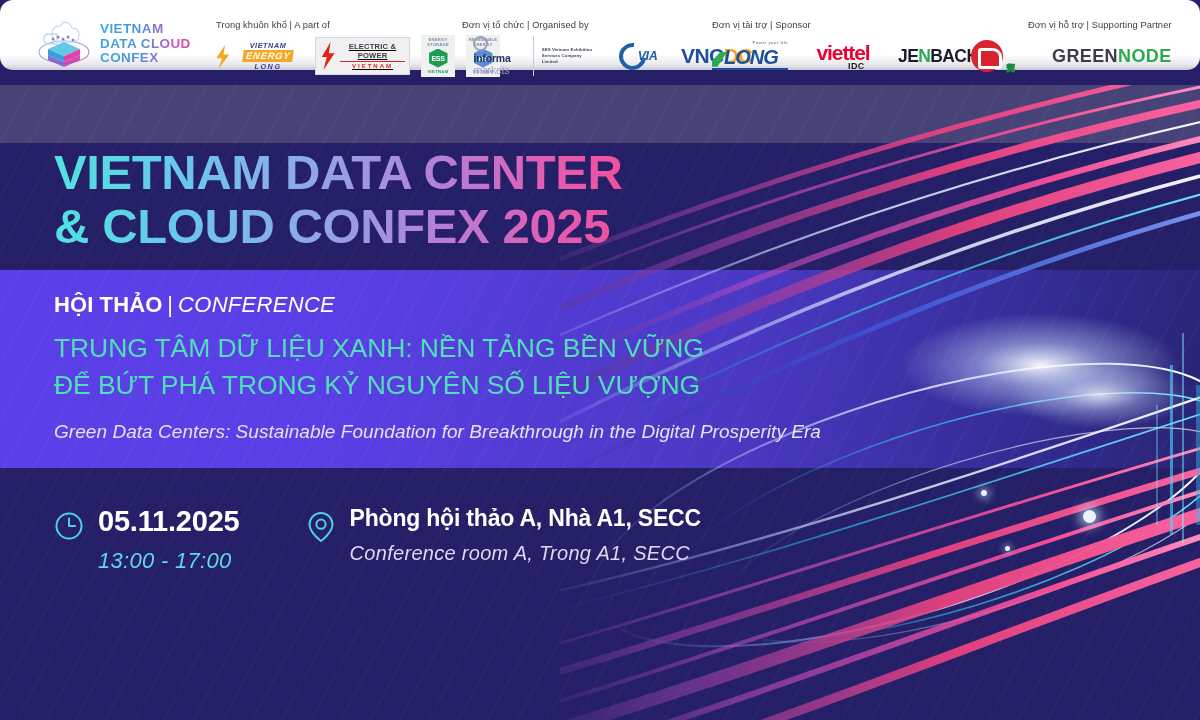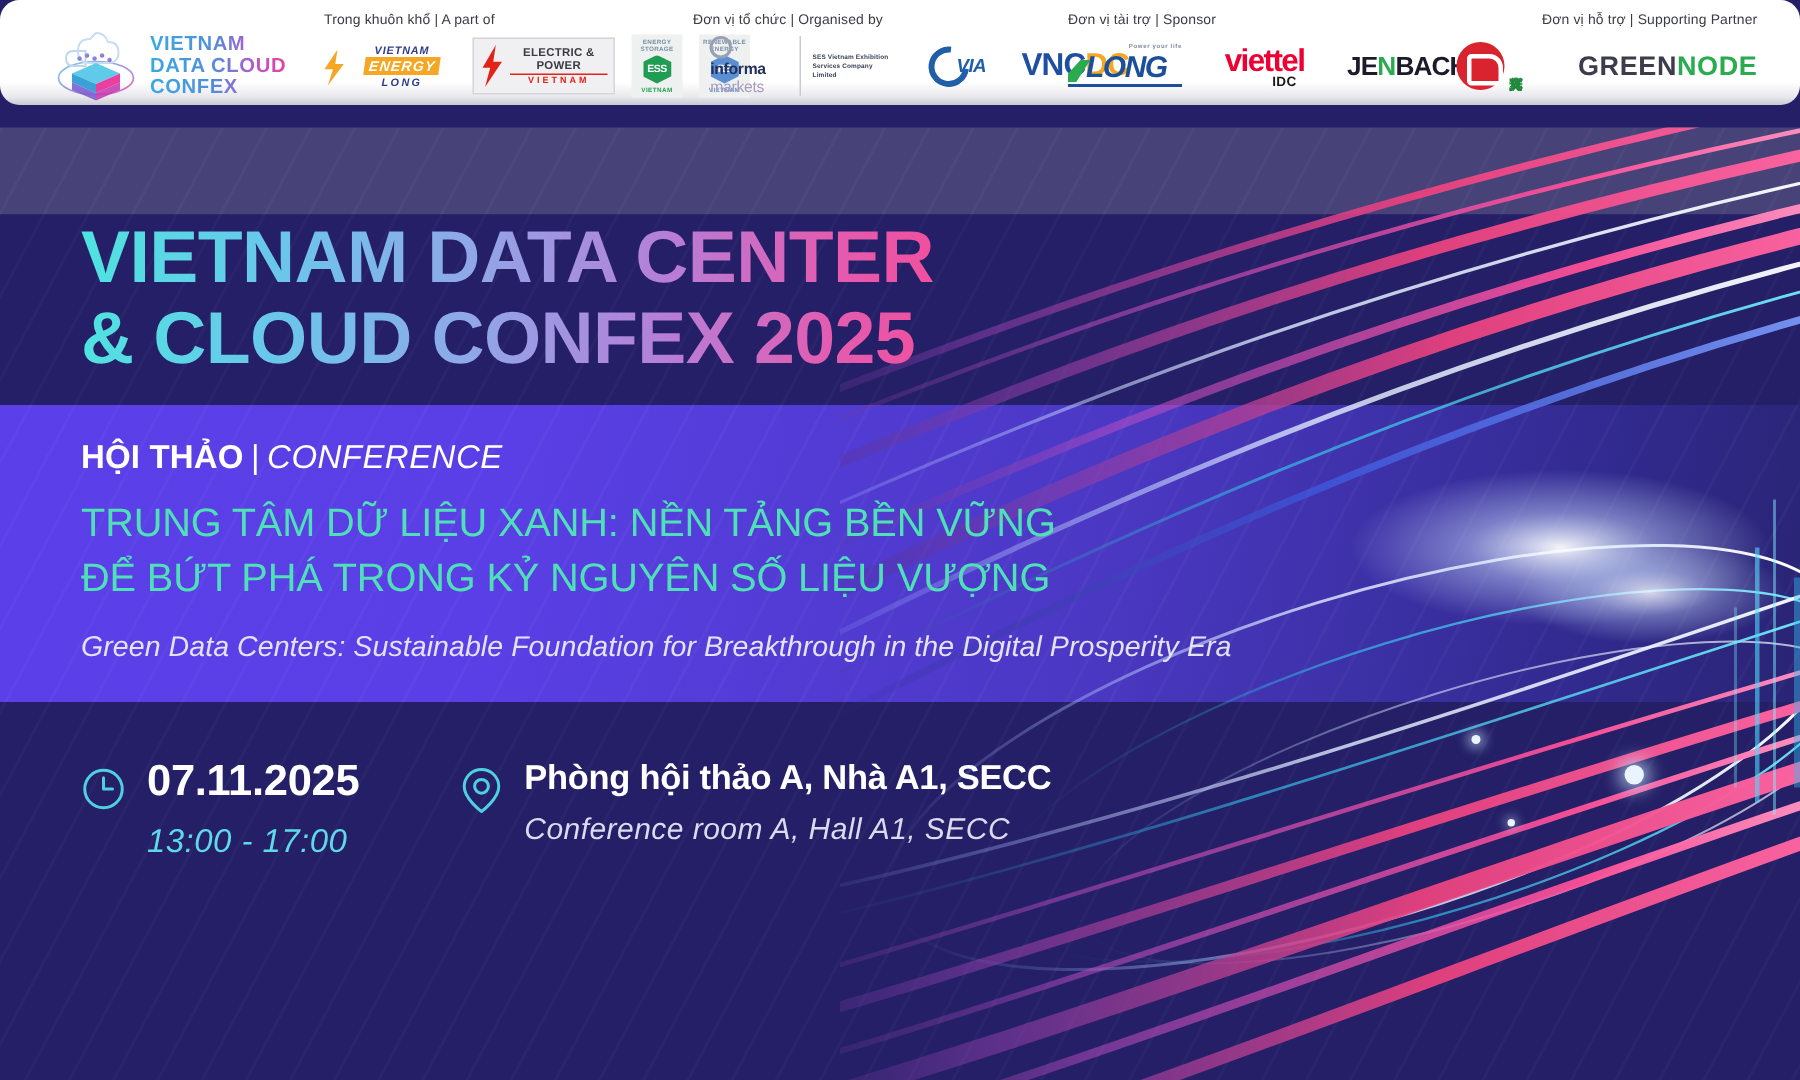--- a/index.html
+++ b/index.html
@@ -26,21 +26,21 @@
   .logo-main { position:absolute; left:36px; top:18px; display:flex; align-items:center; gap:8px; }
   .logo-mark { width:56px; height:52px; position:relative; flex:none; }
   .logo-words { line-height:1.08; }
   .logo-words div {
     font-size:13.5px; font-weight:bold; letter-spacing:.4px;
     background:linear-gradient(90deg,#3aa9e0 0%,#4f8fdc 45%,#b857c8 78%,#e93fa0 100%);
     -webkit-background-clip:text; background-clip:text; color:transparent;
   }
 
   
-  .grp { position:absolute; top:8px; }
+  .grp { position:absolute; top:20px; }
   .grp-label {
     font-size:9.3px; color:#3b3b44; white-space:nowrap; letter-spacing:.1px;
     margin-bottom:5px;
   }
   .grp-logos { display:flex; align-items:center; gap:11px; height:42px; }
 
   
   .lg { display:flex; align-items:center; justify-content:center; height:40px; }
 
   
@@ -52,21 +52,21 @@
     font-size:9.4px; letter-spacing:.8px; transform:skewX(-8deg);
   }
   .vew-3 { color:#2f3b8c; letter-spacing:1.6px; }
   .bolt-y {
     position:absolute; left:-2px; top:9px; width:19px; height:24px;
     background:#f5a623;
     clip-path:polygon(58% 0,12% 55%,42% 55%,24% 100%,80% 40%,50% 40%);
   }
 
   
-  .lg-epv { width:95px; background:#f0f0f2; border:1px solid #d6d6dc; height:38px; display:flex; align-items:center; padding:0 4px; gap:3px; }
+  .lg-epv { width:95px; background:#f0f0f2; border:1px solid #d6d6dc; height:38px; display:flex; align-items:center; padding:0 4px; gap:3px;text-decoration:underline; }
   .bolt-r { width:17px; height:28px; background:#e2231a; flex:none;
     clip-path:polygon(62% 0,10% 54%,40% 54%,20% 100%,86% 40%,52% 40%); }
   .epv-txt { line-height:1.2; text-align:center; flex:1; }
   .epv-1 { font-size:7.6px; font-weight:bold; color:#3a3a42; letter-spacing:.2px; }
   .epv-2 { font-size:6px; font-weight:bold; color:#e2231a; letter-spacing:2px; border-top:1px solid #e2231a; margin-top:1px; padding-top:1px; }
 
   
   .lg-badge { width:34px; height:42px; background:#eef1f0; display:flex; flex-direction:column; align-items:center; justify-content:center; gap:1px; padding:2px 0; }
   .bdg-top { font-size:4.2px; font-weight:bold; color:#7a8fa5; letter-spacing:.2px; text-align:center; line-height:1.1; }
   .bdg-hex { width:19px; height:19px; background:#1f9d55; display:flex; align-items:center; justify-content:center;
@@ -455,35 +455,35 @@
     <div class="details">
 
       <div class="det">
         <div class="det-ico">
           <svg width="30" height="30" viewBox="0 0 30 30">
             <circle cx="15" cy="15" r="12.5" fill="none" stroke="#4fd0e0" stroke-width="2"></circle>
             <path d="M15 7.5 V15 H21" fill="none" stroke="#4fd0e0" stroke-width="2" stroke-linecap="round" stroke-linejoin="round"></path>
           </svg>
         </div>
         <div class="det-txt">
-          <div class="det-main">07.11.2025</div>
+          <div class="det-main">05.11.2025</div>
           <div class="det-sub">13:00 - 17:00</div>
         </div>
       </div>
 
       <div class="det">
         <div class="det-ico">
           <svg width="30" height="32" viewBox="0 0 30 32">
             <path d="M15 2 C 8.6 2 3.5 7.1 3.5 13.5 C 3.5 21.5 15 30 15 30 C 15 30 26.5 21.5 26.5 13.5 C 26.5 7.1 21.4 2 15 2 Z" fill="none" stroke="#4fd0e0" stroke-width="2"></path>
             <circle cx="15" cy="13.2" r="4.6" fill="none" stroke="#4fd0e0" stroke-width="2"></circle>
           </svg>
         </div>
         <div class="det-txt">
           <div class="det-main loc">Phòng hội thảo A, Nhà A1, SECC</div>
-          <div class="det-sub loc">Conference room A, Hall A1, SECC</div>
+          <div class="det-sub loc">Conference room A, Trong A1, SECC</div>
         </div>
       </div>
 
     </div>
 
   </div>
 
 </div>
 
 </body></html>

